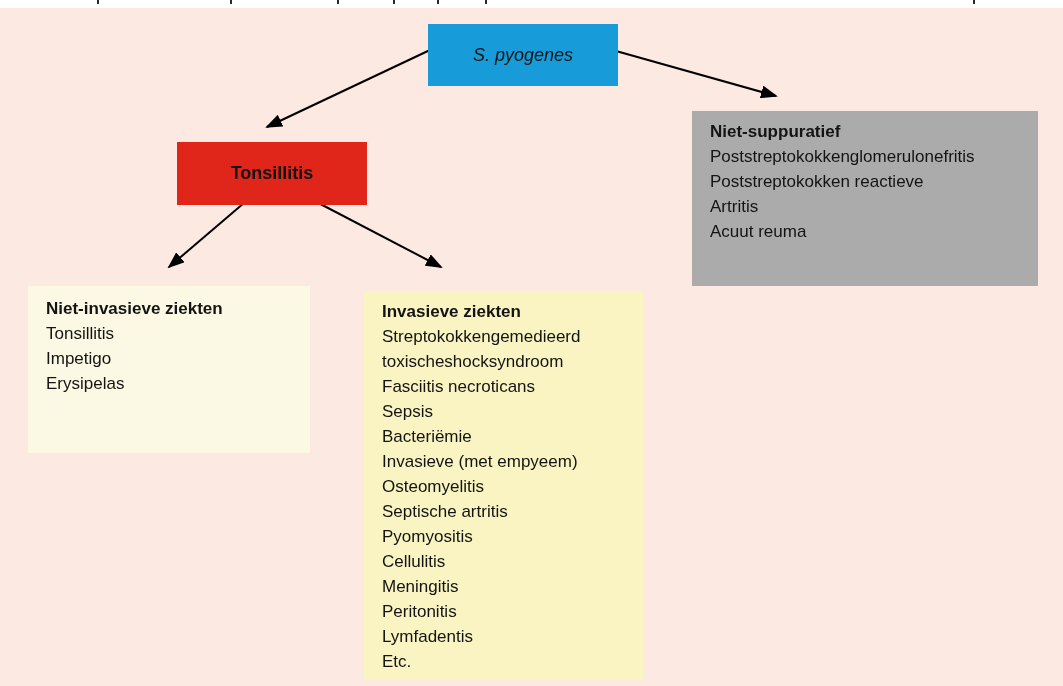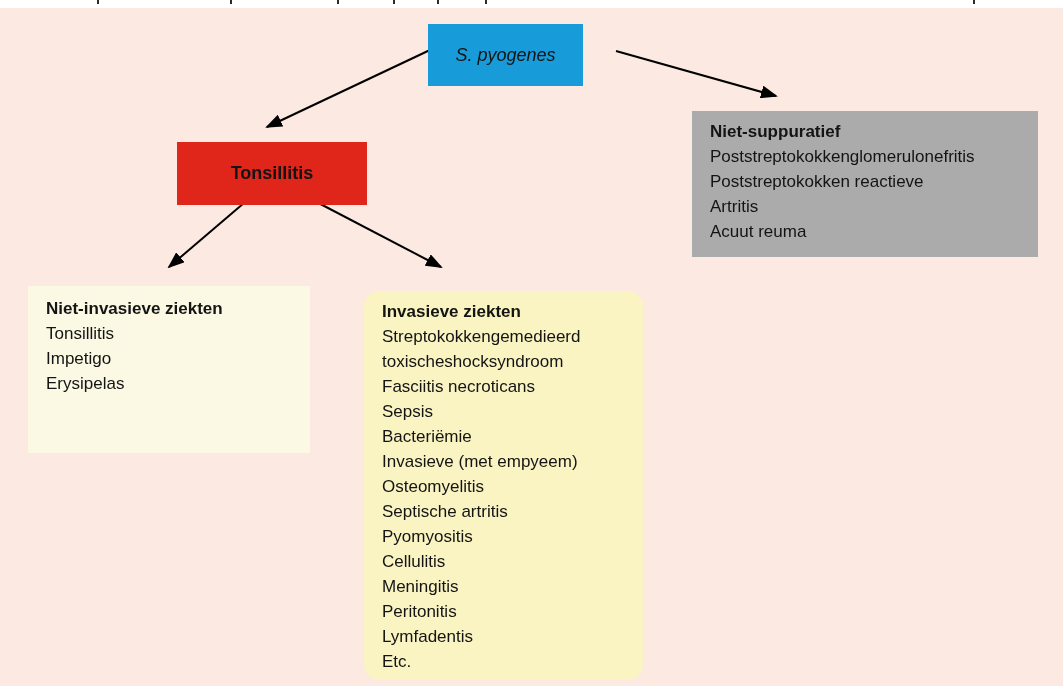--- a/index.html
+++ b/index.html
@@ -30,29 +30,29 @@
     position:absolute;
     color:#141414;
     font-size:17px;
     line-height:25px;
   }
   .node-center{
     display:flex;align-items:center;justify-content:center;
     text-align:center;
   }
   #node-root{
-    left:428px;top:16px;width:155px;height:62px;
+    left:428px;top:16px;width:190px;height:62px;
     font-size:18px;font-style:italic;
   }
   #node-suppuratief{
     left:177px;top:134px;width:190px;height:63px;
     font-weight:bold;font-size:18px;
   }
   #node-niet-suppuratief{
-    left:692px;top:103px;width:346px;height:146px;
+    left:692px;top:103px;width:346px;height:175px;
     padding:8px 0 0 18px;box-sizing:border-box;
   }
   #node-niet-invasief{
     left:28px;top:278px;width:282px;height:167px;
     padding:10px 0 14px 18px;box-sizing:border-box;
   }
   #node-invasief{
     left:364px;top:283px;width:279px;height:389px;
     padding:8px 0 0 18px;box-sizing:border-box;
   }
@@ -108,21 +108,21 @@
       <div class="line">Acuut reuma</div>
     </div>
 
     <div id="node-niet-invasief" class="node" style="background-color: rgb(251, 248, 227);">
       <div class="box-title line">Niet-invasieve ziekten</div>
       <div class="line">Tonsillitis</div>
       <div class="line">Impetigo</div>
       <div class="line">Erysipelas</div>
     </div>
 
-    <div id="node-invasief" class="node" style="background-color: rgb(250, 244, 194); border-radius: 15px;">
+    <div id="node-invasief" class="node" style="background-color: rgb(250, 244, 194);">
       <div class="box-title line">Invasieve ziekten</div>
       <div class="line">Streptokokkengemedieerd</div>
       <div class="line">toxischeshocksyndroom</div>
       <div class="line">Fasciitis necroticans</div>
       <div class="line">Sepsis</div>
       <div class="line">Bacteriëmie</div>
       <div class="line">Invasieve (met empyeem)</div>
       <div class="line">Osteomyelitis</div>
       <div class="line">Septische artritis</div>
       <div class="line">Pyomyositis</div>

